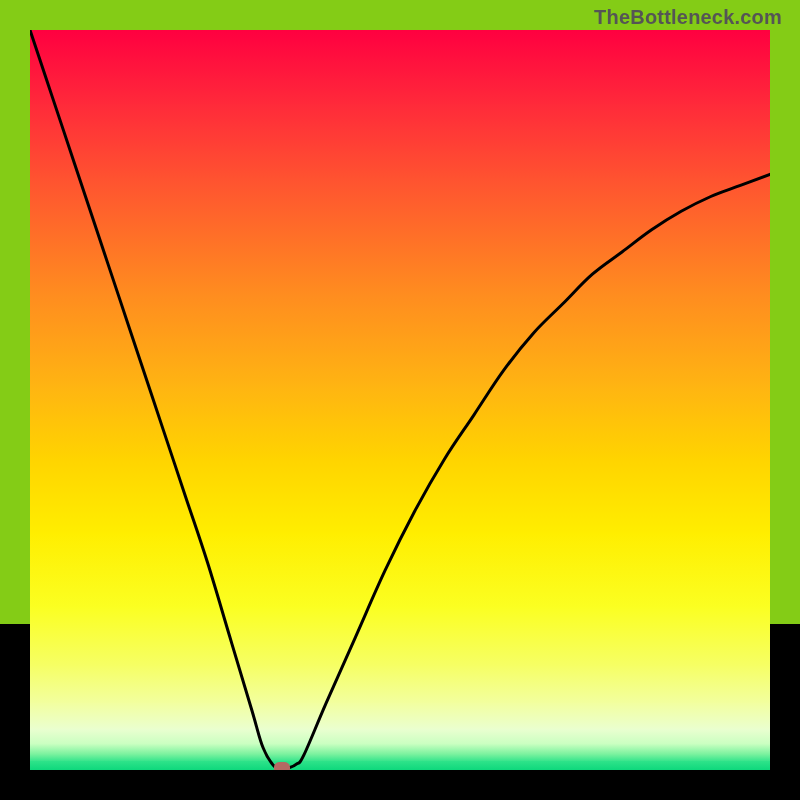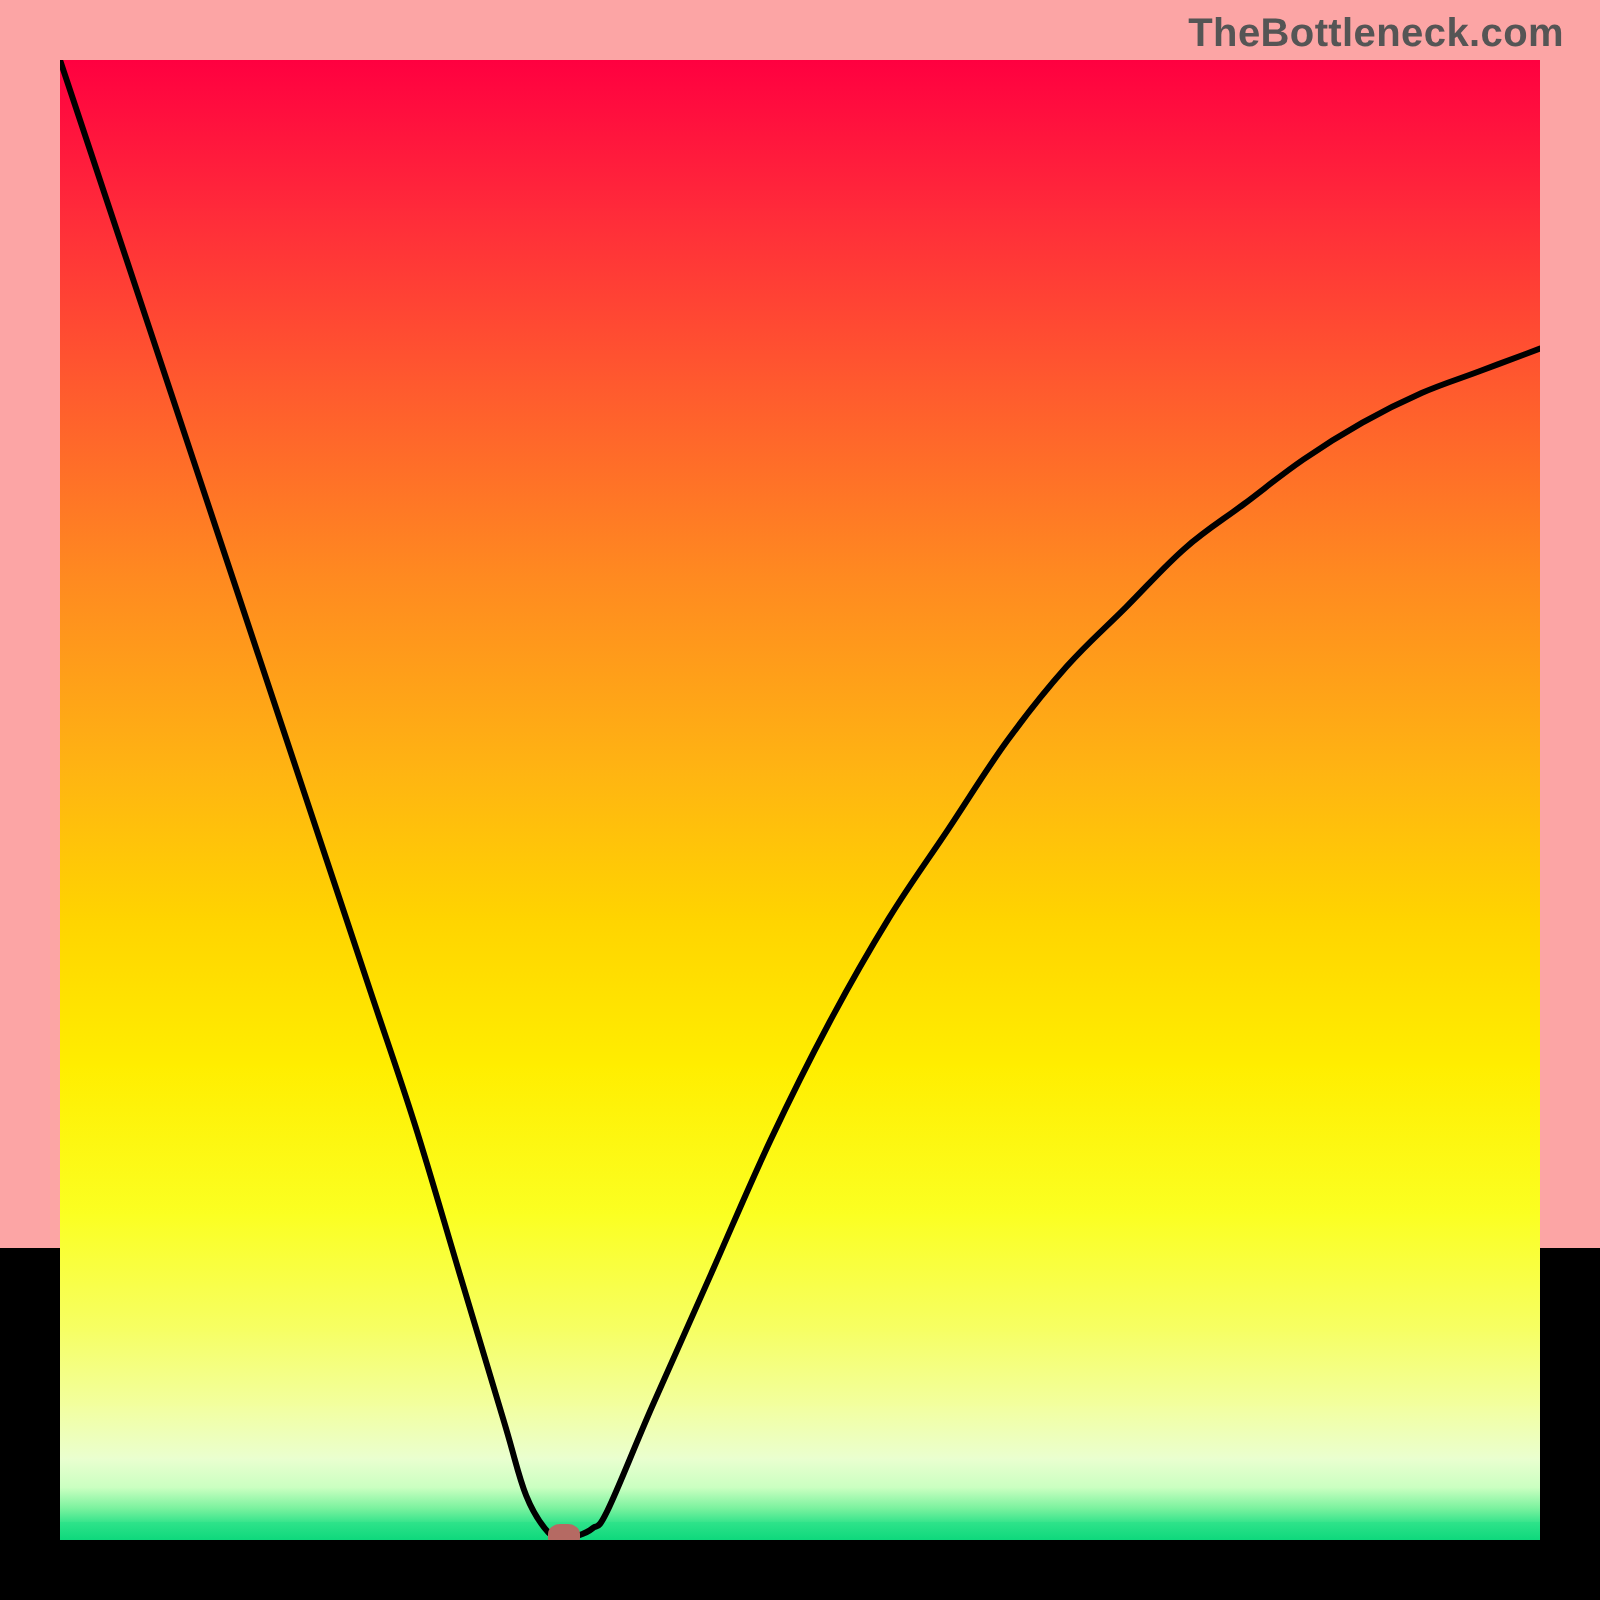--- a/index.html
+++ b/index.html
@@ -8,21 +8,21 @@
     width: 800px;
     height: 800px;
     background: #000;
     overflow: hidden;
     font-family: Arial, Helvetica, sans-serif;
   }
   .frame {
     position: relative;
     width: 800px;
     height: 624px;
-    background: #fca5a5;
+    background: #84cc16;
   }
   .plot-area {
     position: absolute;
     left: 30px;
     top: 30px;
     width: 740px;
     height: 740px;
     overflow: hidden;
   }
   .gradient-bg {

